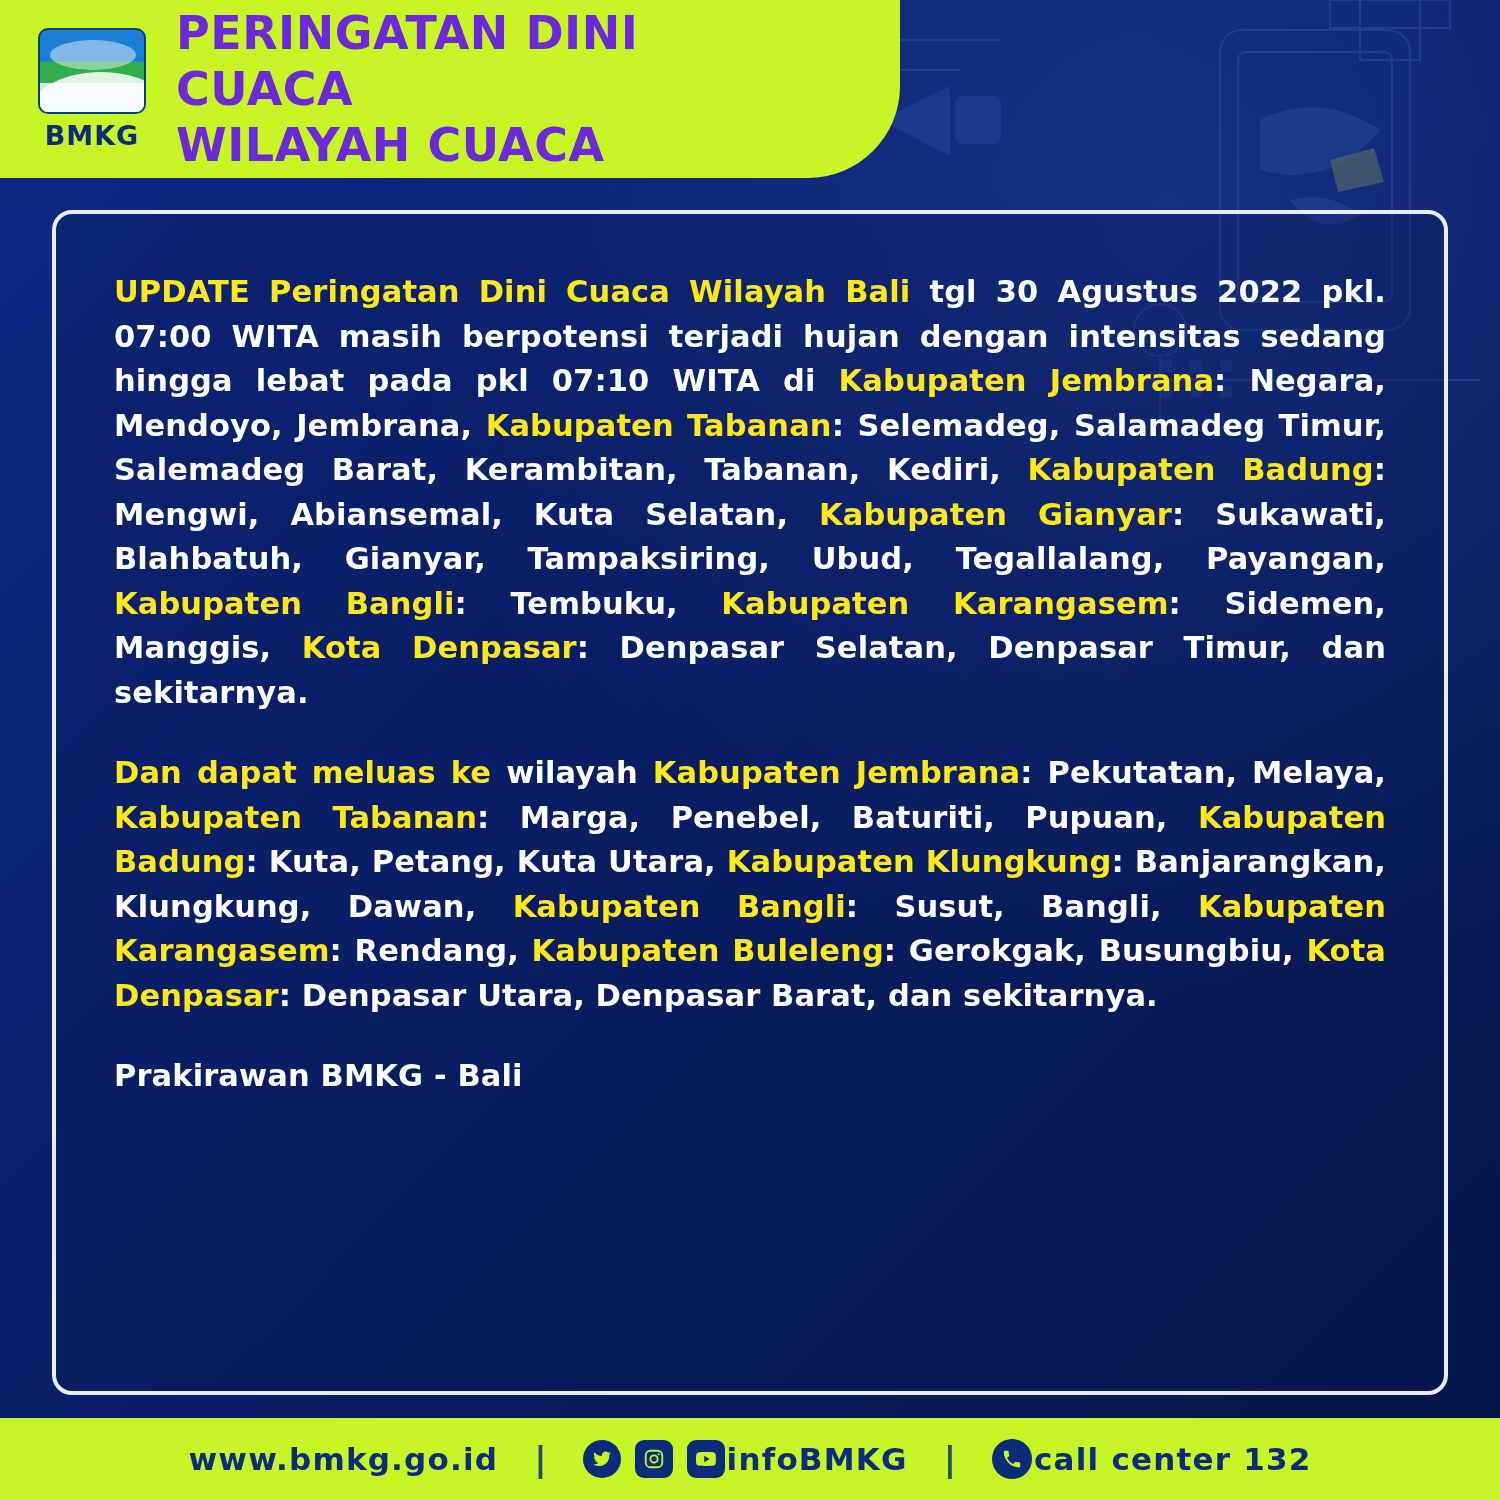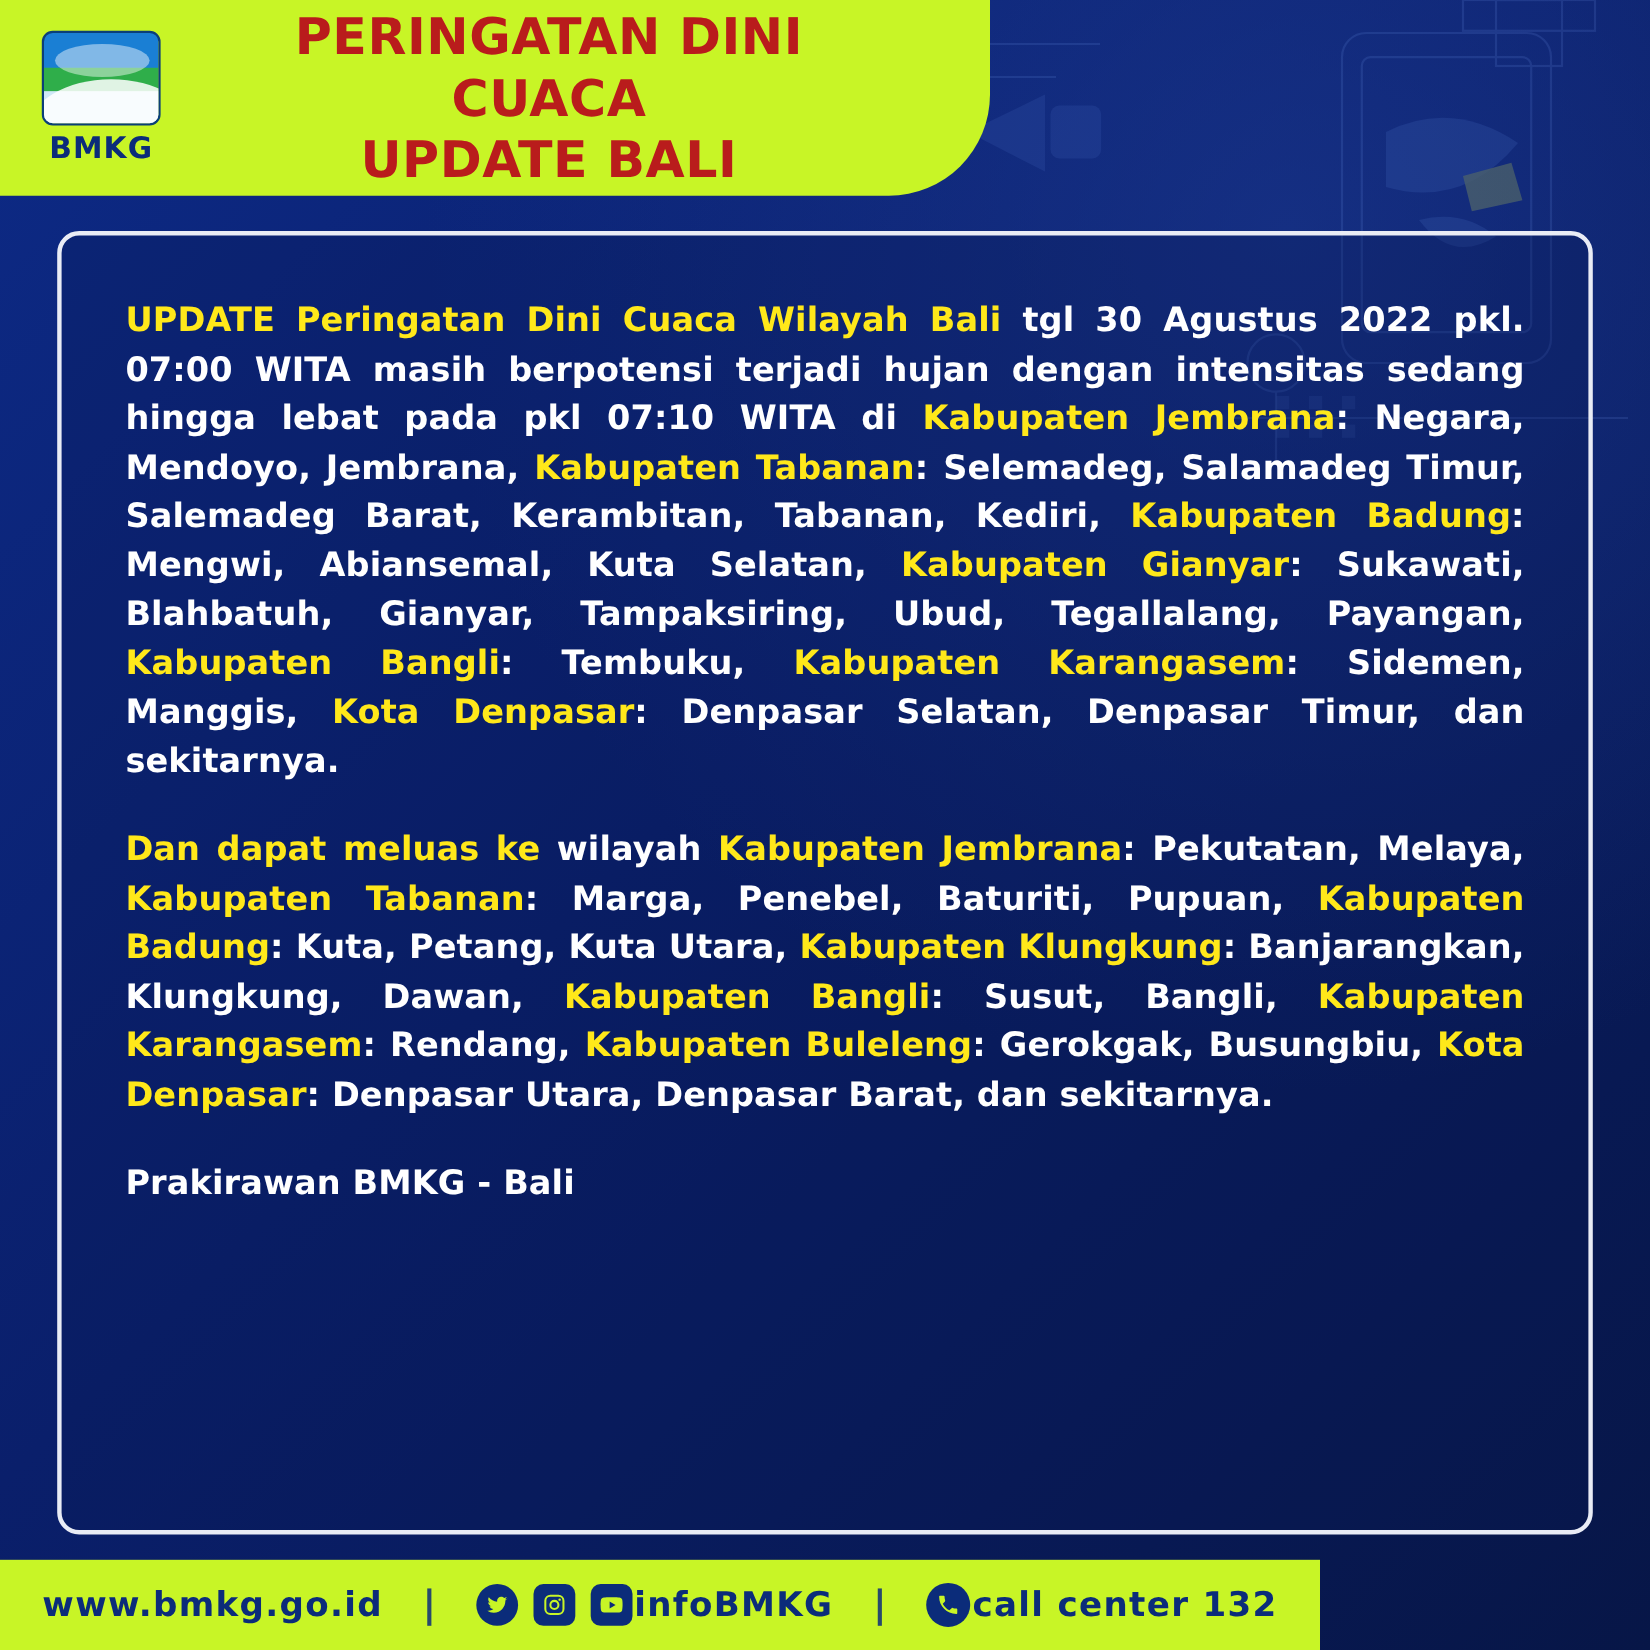--- a/index.html
+++ b/index.html
@@ -74,26 +74,26 @@
     margin-top: 6px;
     font-family: "DejaVu Sans", sans-serif;
     font-weight: bold;
     font-size: 27px;
     letter-spacing: 1px;
     color: #0b2c7a;
   }
   .header-title {
     flex: 1;
     padding-right: 78px;
-    text-align: center;
+    text-align: left;
     font-family: "DejaVu Sans", sans-serif;
     font-weight: bold;
     font-size: 46px;
     line-height: 1.22;
-    color: #b91c1c;
+    color: #6d28d9;
     letter-spacing: 0.5px;
   }
 
   
   .card {
     position: absolute;
     left: 52px;
     top: 210px;
     width: 1396px;
     height: 1185px;
@@ -116,21 +116,21 @@
   }
   .para + .para { margin-top: 36px; }
   .hl { color: #ffe81a; }
   .para-note { margin-top: 40px; }
   .para-sign { margin-top: 38px; }
 
   
   .footer {
     position: absolute;
     left: 0; bottom: 0;
-    width: 1200px; height: 82px;
+    width: 1500px; height: 82px;
     background: #c8f526;
     display: flex;
     align-items: center;
     justify-content: center;
     gap: 30px;
     z-index: 4;
   }
   .footer-text {
     font-family: "DejaVu Sans", sans-serif;
     font-weight: bold;
@@ -210,21 +210,21 @@
     </g>
   </svg>
 
   <div class="header">
     <div class="logo-wrap">
       <div class="logo-badge"></div>
       <div class="logo-text">BMKG</div>
     </div>
     <div class="header-title">
       <div>PERINGATAN DINI CUACA</div>
-      <div>UPDATE BALI</div>
+      <div>WILAYAH CUACA</div>
     </div>
   </div>
 
   <div class="card">
     <div class="card-inner">
 
       <p class="para"><span class="hl">UPDATE Peringatan Dini Cuaca Wilayah Bali</span><span> tgl 30 Agustus 2022 pkl. 07:00 WITA masih berpotensi terjadi hujan dengan intensitas sedang hingga lebat pada pkl 07:10 WITA di </span><span class="hl">Kabupaten Jembrana</span><span>: Negara, Mendoyo, Jembrana, </span><span class="hl">Kabupaten Tabanan</span><span>: Selemadeg, Salamadeg Timur, Salemadeg Barat, Kerambitan, Tabanan, Kediri, </span><span class="hl">Kabupaten Badung</span><span>: Mengwi, Abiansemal, Kuta Selatan, </span><span class="hl">Kabupaten Gianyar</span><span>: Sukawati, Blahbatuh, Gianyar, Tampaksiring, Ubud, Tegallalang, Payangan, </span><span class="hl">Kabupaten Bangli</span><span>: Tembuku, </span><span class="hl">Kabupaten Karangasem</span><span>: Sidemen, Manggis, </span><span class="hl">Kota Denpasar</span><span>: Denpasar Selatan, Denpasar Timur, dan sekitarnya.</span></p>
 
       <p class="para"><span class="hl">Dan dapat meluas ke</span><span> wilayah </span><span class="hl">Kabupaten Jembrana</span><span>: Pekutatan, Melaya, </span><span class="hl">Kabupaten Tabanan</span><span>: Marga, Penebel, Baturiti, Pupuan, </span><span class="hl">Kabupaten Badung</span><span>: Kuta, Petang, Kuta Utara, </span><span class="hl">Kabupaten Klungkung</span><span>: Banjarangkan, Klungkung, Dawan, </span><span class="hl">Kabupaten Bangli</span><span>: Susut, Bangli, </span><span class="hl">Kabupaten Karangasem</span><span>: Rendang, </span><span class="hl">Kabupaten Buleleng</span><span>: Gerokgak, Busungbiu, </span><span class="hl">Kota Denpasar</span><span>: Denpasar Utara, Denpasar Barat, dan sekitarnya.</span></p>
 

